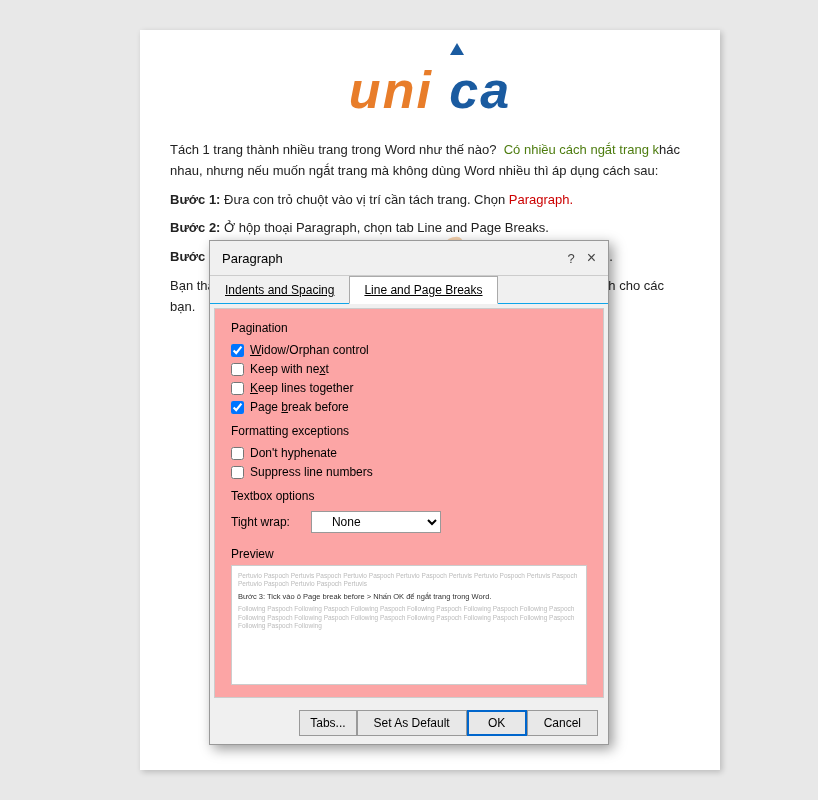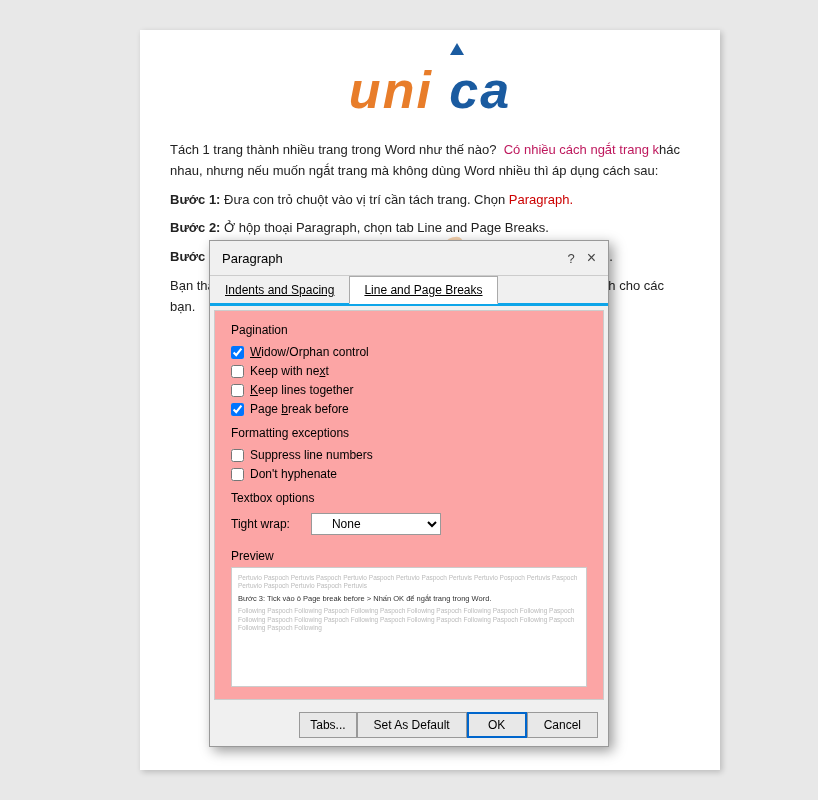--- a/index.html
+++ b/index.html
@@ -98,21 +98,21 @@
       color: #444;
     }
     .dialog-title-icons span {
       cursor: pointer;
     }
 
     
     .dialog-tabs {
       display: flex;
       background: #f0f0f0;
-      border-bottom: 3px solid #0ea5e9;
+      border-bottom: 1px solid #0ea5e9;
     }
     .dialog-tab {
       padding: 6px 14px;
       font-size: 12px;
       color: #000;
       cursor: pointer;
       border: 1px solid transparent;
       margin-bottom: -1px;
       text-decoration: underline;
     }
@@ -242,21 +242,21 @@
         <polygon points="7,0 14,12 0,12" fill="#1a5ba0"></polygon>
       </svg>c</span><span style="color:#1a5ba0; font-style:italic;">a</span>
   </div>
 
   <div class="watermark">
     <span style="color:rgba(230,140,50,0.4); font-size:44px; font-style:italic; font-weight:900;">unica</span>
   </div>
 
   <div class="doc-text">
     Tách 1 trang thành nhiều trang trong Word như thế nào?&nbsp;
-    <span style="color:#be185d;">Có nhiều cách ngắt trang k</span>hác nhau, nhưng nếu muốn ngắt trang mà không dùng Word nhiều thì á<span>p dụng cách sau:</span>
+    <span style="color:#4d7c0f;">Có nhiều cách ngắt trang k</span>hác nhau, nhưng nếu muốn ngắt trang mà không dùng Word nhiều thì á<span>p dụng cách sau:</span>
   </div>
   <div class="doc-text">
     <span class="bold">Bước 1:</span> Đưa con trỏ chuột vào vị trí cần tách trang. Chọn <span class="red">Paragraph.</span>
   </div>
   <div class="doc-text">
     <span class="bold">Bước 2:</span> Ở hộp thoại Paragraph, chọn tab Line and Page Breaks.
   </div>
   <div class="doc-text">
     <span class="bold">Bước 3:</span> Tick vào ô Page break before &gt; Nhấn OK để ngắt trang trong Word.
   </div>
@@ -302,25 +302,25 @@
     </div>
     <div class="checkbox-row">
       <input type="checkbox" checked="" style="">
       <label class="checkbox-label">Page <u>b</u>reak before</label>
     </div>
 
     <div class="section-divider">Formatting exceptions</div>
 
     <div class="checkbox-row">
       <input type="checkbox" style="">
+      <label class="checkbox-label">Don't hyphenate</label>
+    </div>
+    <div class="checkbox-row">
+      <input type="checkbox" style="">
       <label class="checkbox-label">Suppress line numbers</label>
-    </div>
-    <div class="checkbox-row">
-      <input type="checkbox" style="">
-      <label class="checkbox-label">Don't hyphenate</label>
     </div>
 
     <div class="textbox-section">
       <div class="section-divider">Textbox options</div>
       <div class="tight-wrap-row">
         <span>Tight wrap:</span>
         <select style="font-size:12px; width:130px; height:22px; border:1px solid #999; background:white; padding:1px 16px;">
           <option>None</option>
         </select>
       </div>

